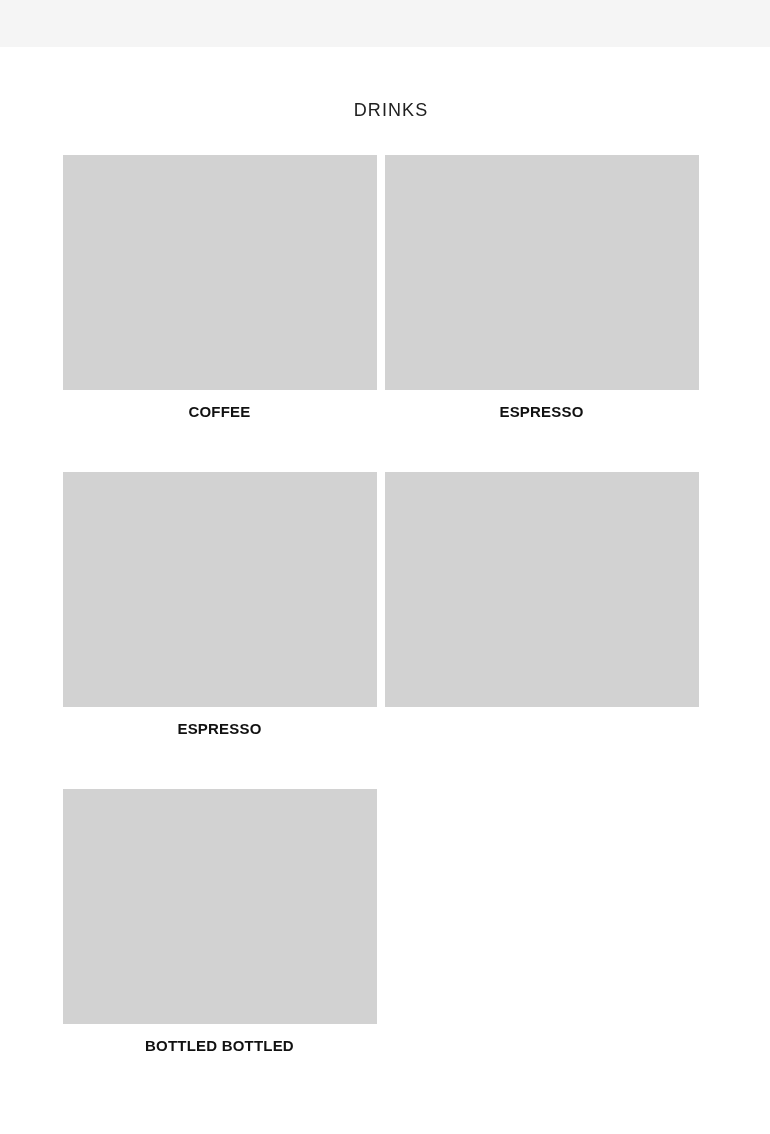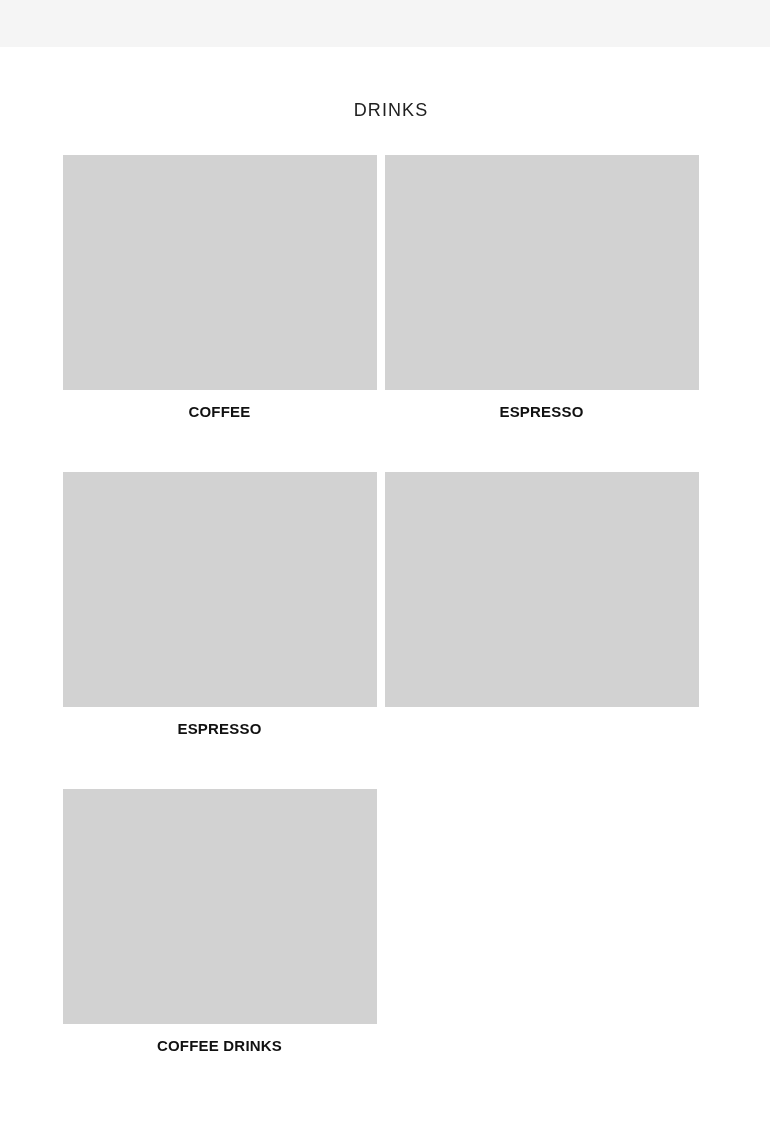--- a/index.html
+++ b/index.html
@@ -122,21 +122,21 @@
         <span class="category-thumb"></span>
         <span class="category-label">ESPRESSO</span>
       </a>
 
       <a class="category-card" href="#">
         <span class="category-thumb"></span>
       </a>
 
       <a class="category-card" href="#">
         <span class="category-thumb"></span>
-        <span class="category-label">COFFEE DRINKS</span>
+        <span class="category-label">BOTTLED BOTTLED</span>
       </a>
 
 
     </div>
   </section>
 
   <section class="section" id="food-section">
     <h2 class="section-title">FOOD</h2>
   </section>
 

